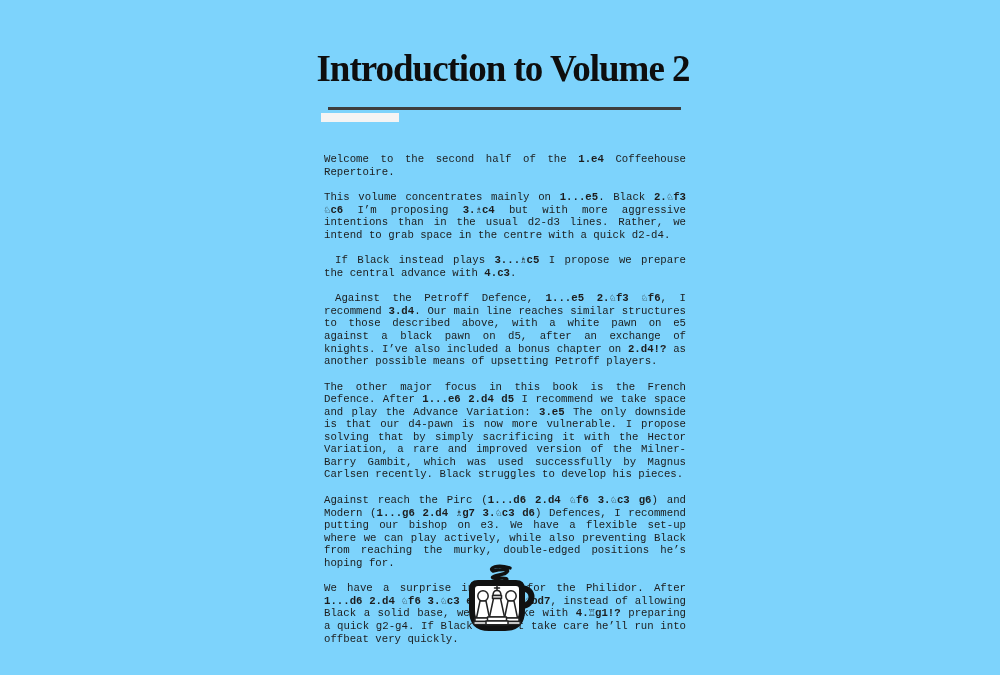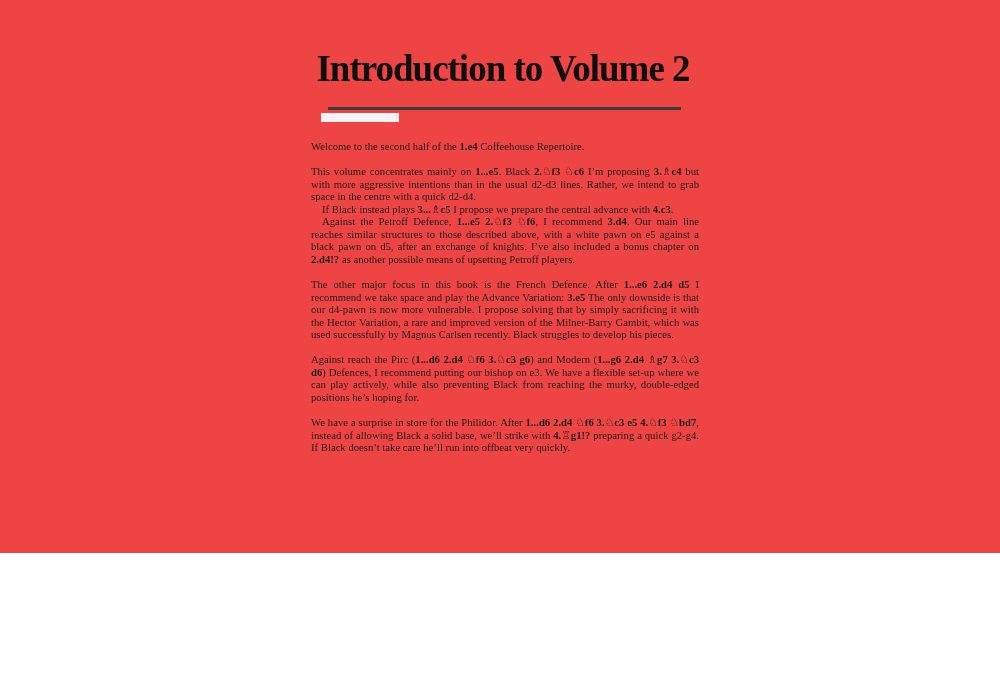--- a/index.html
+++ b/index.html
@@ -1,20 +1,20 @@
 <!DOCTYPE html>
 <html><head>
 <meta charset="utf-8">
 <style>
   html, body { margin: 0; padding: 0; background: #ffffff; }
   .page {
     position: relative;
     width: 1000px;
-    height: 553px;
-    background: #ef4444;
+    height: 675px;
+    background: #7dd3fc;
     overflow: hidden;
     font-family: "Liberation Serif", "DejaVu Serif", serif;
   }
   .title {
     position: absolute;
     top: 47px;
     left: 0;
     width: 1006px;
     margin: 0;
     text-align: center;
@@ -45,21 +45,21 @@
     top: 140px;
     left: 311px;
     width: 388px;
     font-size: 10.7px;
     line-height: 12.55px;
     color: #1d1d1d;
     text-align: justify;
     
     font-family: "Liberation Serif", "DejaVu Sans", serif;
   }
-  .bodytext p { margin: 0; }
+  .bodytext p { margin: 13px; font-family: Liberation Mono, monospace; }
   .bodytext p.indent { text-indent: 11px; }
   .bodytext p.space { margin-top: 12.55px; }
   .bodytext b { font-weight: bold; }
   .logo {
     position: absolute;
     left: 453px;
     top: 551px;
     width: 100px;
     height: 102px;
   }

